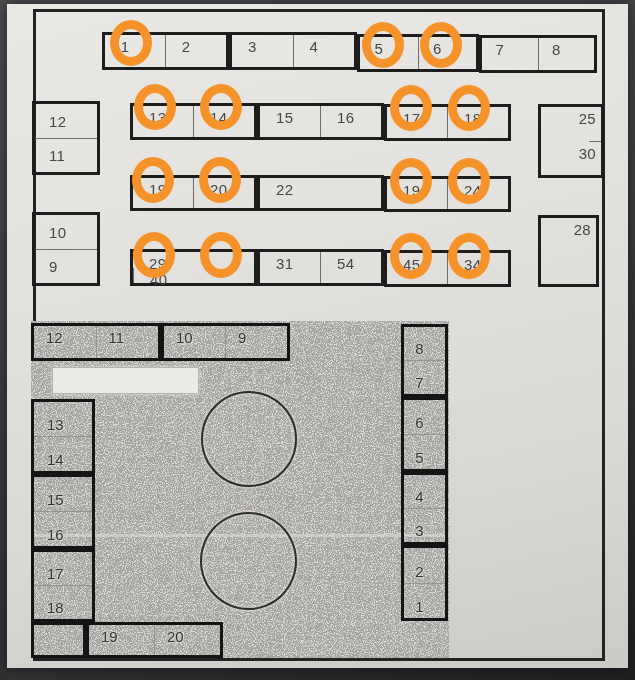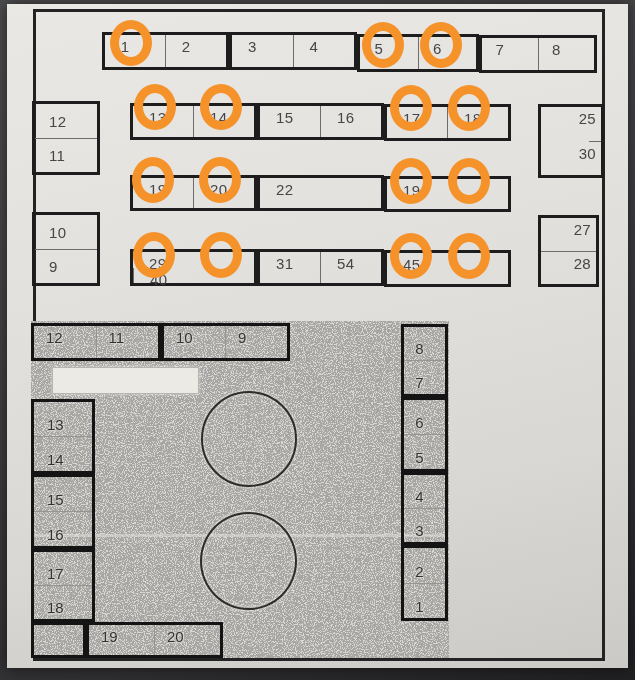--- a/index.html
+++ b/index.html
@@ -122,20 +122,23 @@
     </div>
     <div class="grp horiz" style="left:250px;top:171px;width:127px;height:36px;">
       <div class="cell">
           <span class="num n-l">22</span>
         </div>
     </div>
     <div class="grp horiz" style="left:377px;top:172px;width:127px;height:36px;">
       <div class="cell">
           <span class="num n-l">19</span>
         </div>
+      <div class="cell">
+          <span class="num n-l">24</span>
+        </div>
     </div>
 
     <div class="grp horiz" style="left:123px;top:245px;width:127px;height:37px;flex-direction:column;">
       <div class="cell">
           <span class="num n-l">29</span>
         </div>
       <div class="cell">
           <span class="num n-l">40</span>
         </div>
     </div>
@@ -144,20 +147,23 @@
           <span class="num n-l">31</span>
         </div>
       <div class="cell">
           <span class="num n-l">54</span>
         </div>
     </div>
     <div class="grp horiz" style="left:377px;top:246px;width:127px;height:37px;">
       <div class="cell">
           <span class="num n-l">45</span>
         </div>
+      <div class="cell">
+          <span class="num n-l">34</span>
+        </div>
     </div>
 
     <div class="grp vert" style="left:25px;top:97px;width:68px;height:74px;">
       <div class="cell">
           <span class="num n-ml">12</span>
         </div>
       <div class="cell">
           <span class="num n-ml">11</span>
         </div>
     </div>
@@ -172,23 +178,20 @@
 
     <div class="grp vert" style="left:531px;top:100px;width:66px;height:74px;padding-left:48px;">
       <div class="cell">
           <span class="num n-tr">25</span>
         </div>
       <div class="cell">
           <span class="num n-tr">30</span>
         </div>
     </div>
     <div class="grp vert" style="left:531px;top:211px;width:61px;height:72px;">
-      <div class="cell">
-          <span class="num n-tr">27</span>
-        </div>
       <div class="cell">
           <span class="num n-tr">28</span>
         </div>
     </div>
 
     <div class="ring" style="left:103px;top:16px;"></div>
     <div class="ring" style="left:355px;top:18px;"></div>
     <div class="ring" style="left:413px;top:18px;"></div>
     <div class="ring" style="left:127px;top:80px;"></div>
     <div class="ring" style="left:193px;top:80px;"></div>

